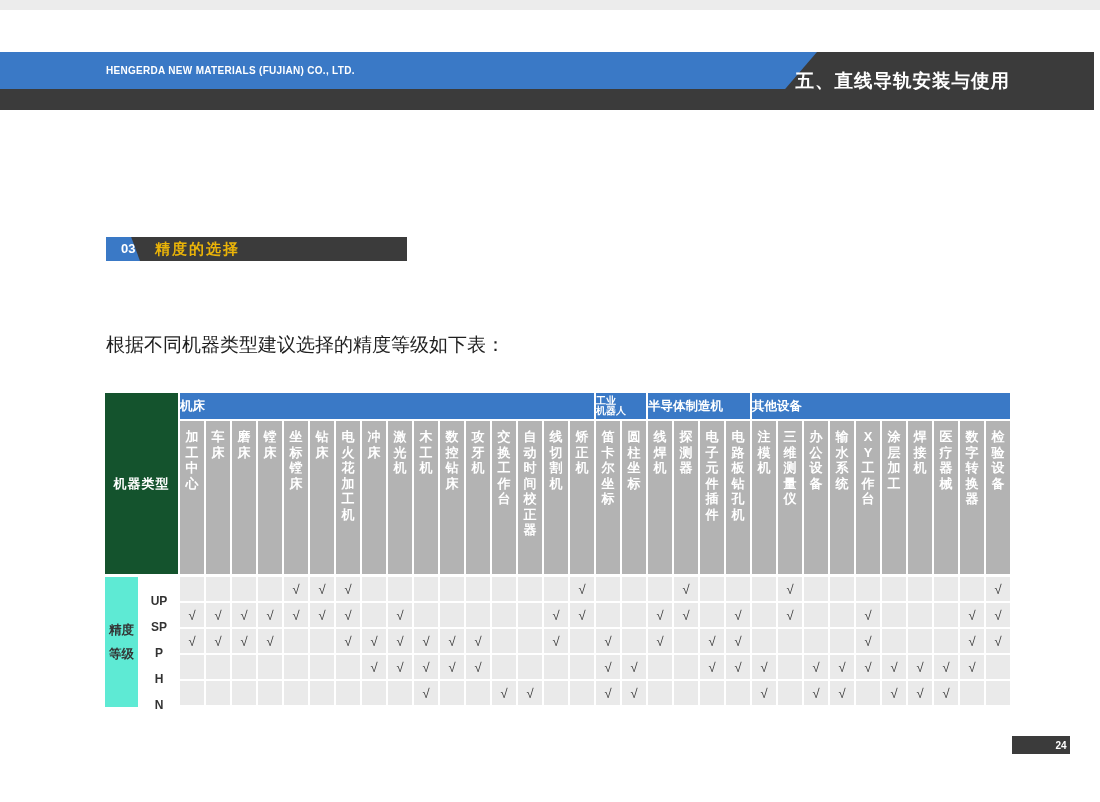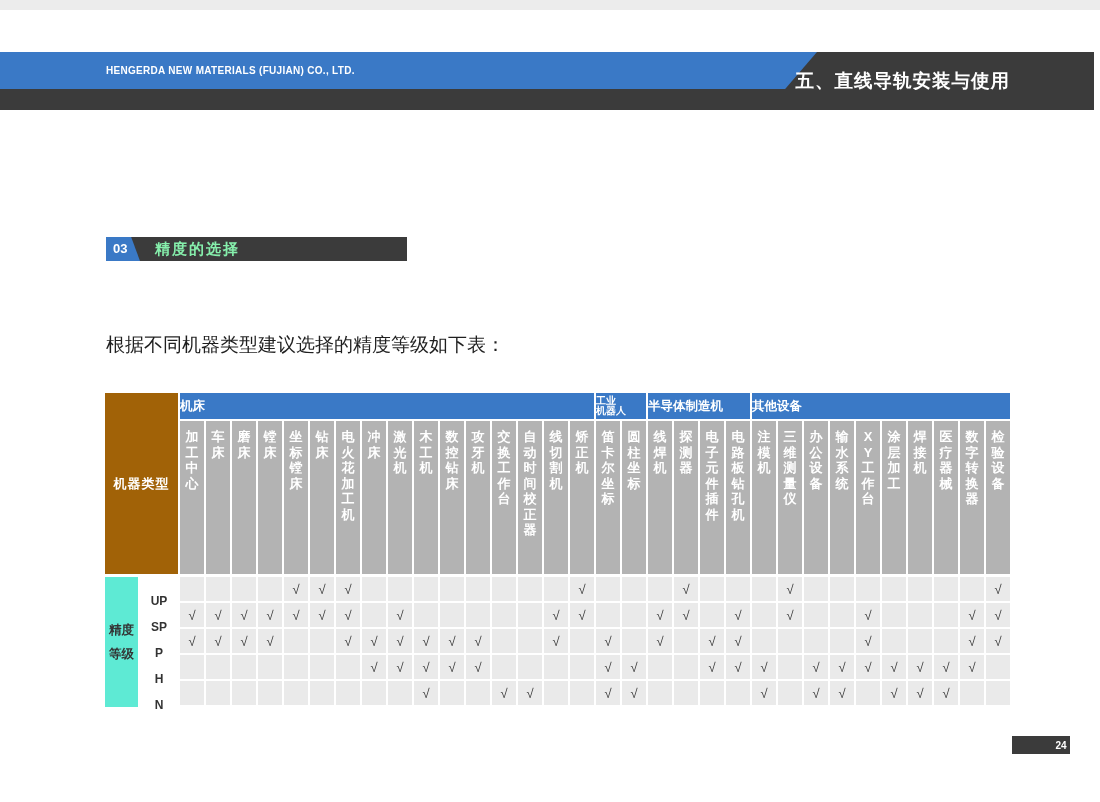--- a/index.html
+++ b/index.html
@@ -11,27 +11,27 @@
   .hdr-blue{position:absolute;left:0;top:52px;width:817px;height:37px;background:#3a79c6;
             clip-path:polygon(0 0,100% 0,96.1% 100%,0 100%);}
   .company{position:absolute;left:106px;top:52px;height:37px;line-height:37px;
            color:#ffffff;font-size:10px;font-weight:bold;letter-spacing:.3px;}
   .chapter{position:absolute;right:90px;top:52px;height:58px;line-height:58px;
            color:#ffffff;font-size:18.5px;font-weight:bold;letter-spacing:1px;text-align:right;}
   
   .secbar{position:absolute;left:106px;top:237px;width:301px;height:24px;background:#3b3b3b;}
   .secbadge{position:absolute;left:0;top:0;width:34px;height:24px;background:#3a79c6;
             clip-path:polygon(0 0,74% 0,100% 100%,0 100%);
-            color:#fff;font-size:13px;font-weight:bold;line-height:24px;padding-left:7px;box-sizing:border-box;}
-  .sectitle{position:absolute;left:49px;top:0;height:24px;line-height:24px;color:#86efac;
+            color:#fff;font-size:13px;font-weight:bold;line-height:24px;padding-left:15px;box-sizing:border-box;}
+  .sectitle{position:absolute;left:49px;top:0;height:24px;line-height:24px;color:#eab308;
             font-size:15px;font-weight:bold;letter-spacing:2px;}
   .intro{position:absolute;left:106px;top:332px;color:#1f1f1f;font-size:19px;line-height:26px;}
   
   .tbl{position:absolute;left:105px;top:393px;width:907px;height:314px;}
-  .corner{position:absolute;left:0;top:0;width:75px;height:184px;background:#a16207;
+  .corner{position:absolute;left:0;top:0;width:75px;height:184px;background:#14532d;
           box-sizing:border-box;border-right:2px solid #fff;border-bottom:3px solid #fff;
           display:flex;align-items:center;justify-content:center;
           color:#fff;font-size:13px;font-weight:bold;letter-spacing:1px;}
   .grow{position:absolute;left:75px;top:0;height:28px;display:flex;}
   .gcell{box-sizing:border-box;height:28px;border-right:2px solid #fff;border-bottom:2px solid #fff;
          background:#3a79c6;color:#fff;font-weight:bold;font-size:12.5px;
          display:flex;flex-direction:column;align-items:flex-start;justify-content:center;}
   .gcell.two{font-size:10px;line-height:10.5px;}
   .hrow{position:absolute;left:75px;top:28px;height:156px;display:flex;}
   .hcell{width:26px;box-sizing:border-box;height:156px;border-right:2px solid #fff;border-bottom:3px solid #fff;

